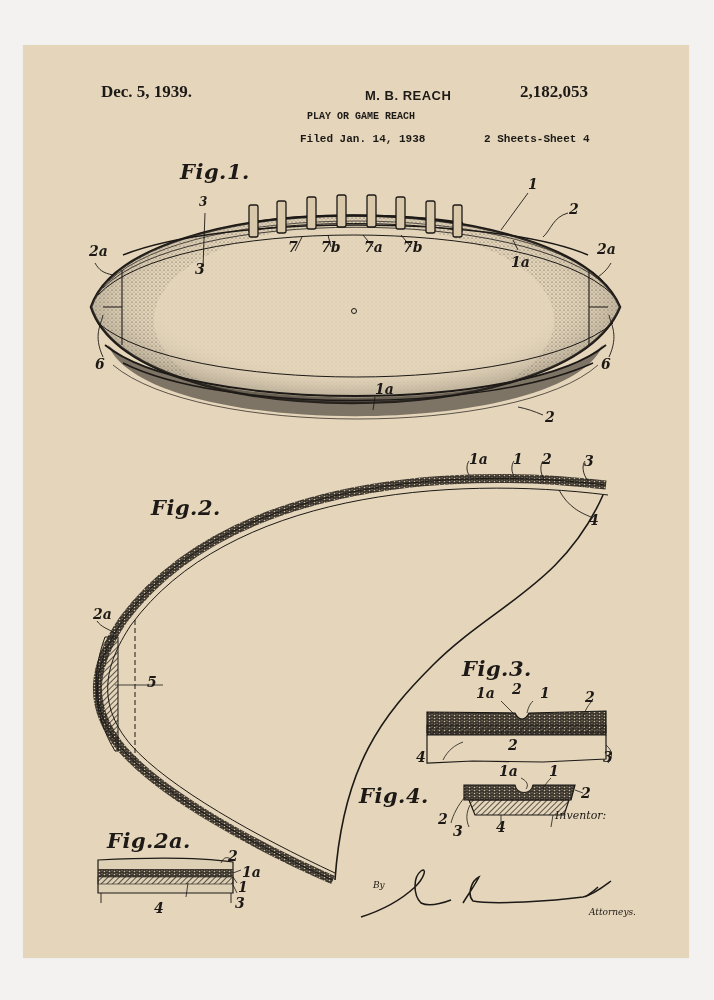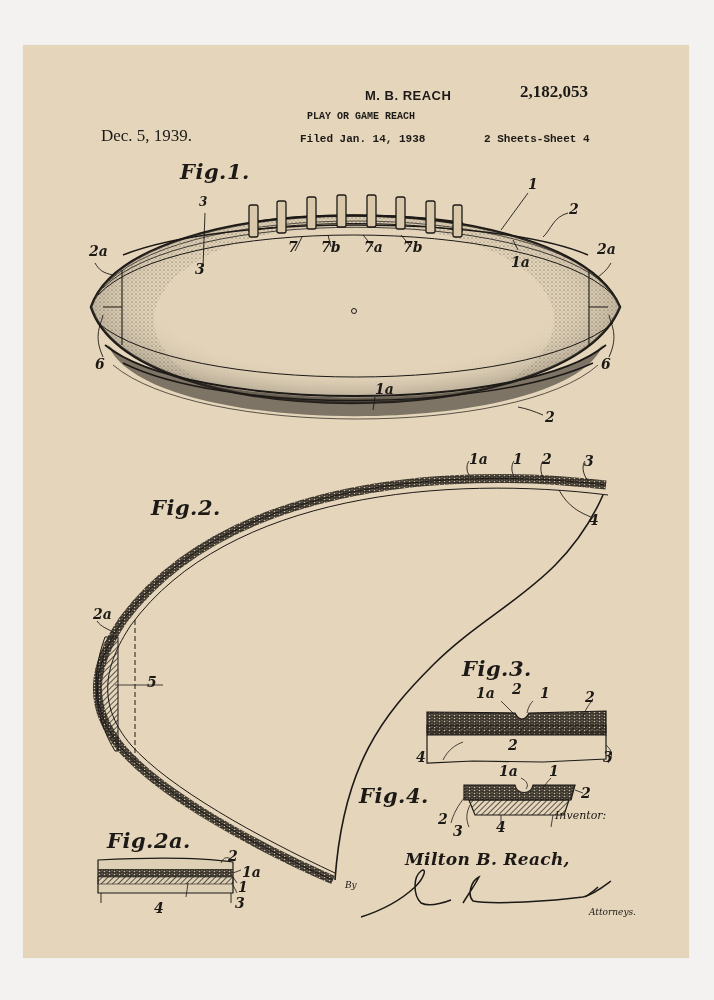--- a/index.html
+++ b/index.html
@@ -1,19 +1,19 @@
 <!DOCTYPE html>
 <html><head>
 <meta charset="utf-8">
 <style>
   html,body{margin:0;padding:0;}
   body{width:714px;height:1000px;background:#f3f2f1;position:relative;overflow:hidden;font-family:"Liberation Sans",sans-serif;}
   .paper{position:absolute;left:23px;top:45px;width:666px;height:913px;background:#e5d6bb;box-shadow:0 0 1px rgba(0,0,0,0.08);}
   .txt{position:absolute;color:#1c1916;white-space:nowrap;}
-  .hdr-date{left:78px;top:37px;font-family:"Liberation Serif",serif;font-weight:normal;font-size:17px;margin-top:44px;}
+  .hdr-date{left:78px;top:37px;font-family:"Liberation Serif",serif;font-weight:bold;font-size:17px;}
   .hdr-num{left:497px;top:37px;font-family:"Liberation Serif",serif;font-weight:bold;font-size:17px;}
   .hdr-name{left:298px;top:43px;font-family:"Liberation Sans",sans-serif;font-weight:bold;font-size:13px;letter-spacing:0.5px;padding-left:44px;}
   .hdr-title{left:284px;top:66px;font-family:"Liberation Mono",monospace;font-weight:bold;font-size:10px;}
   .hdr-filed{left:277px;top:88px;font-family:"Liberation Mono",monospace;font-weight:bold;font-size:11px;}
   .hdr-sheet{left:461px;top:88px;font-family:"Liberation Mono",monospace;font-weight:bold;font-size:11px;}
   .fig{font-family:"DejaVu Serif",serif;font-style:italic;font-weight:bold;font-size:21px;letter-spacing:0.5px;}
   .lbl{font-family:"DejaVu Serif",serif;font-style:italic;font-weight:bold;font-size:14px;}
   .inventor{font-family:"DejaVu Serif",serif;font-style:italic;font-weight:bold;font-size:17px;letter-spacing:0.3px;}
   .small{font-family:"DejaVu Serif",serif;font-style:italic;font-size:9px;}
   .sig{font-family:"DejaVu Serif",serif;font-style:italic;font-size:19px;}
@@ -223,17 +223,16 @@
 
   <div class="txt fig" style="left:336px;top:738px;">Fig.4.</div>
   <div class="txt lbl" style="left:476px;top:718px;">1a</div>
   <div class="txt lbl" style="left:526px;top:718px;">1</div>
   <div class="txt lbl" style="left:558px;top:740px;">2</div>
   <div class="txt lbl" style="left:415px;top:766px;">2</div>
   <div class="txt lbl" style="left:430px;top:778px;">3</div>
   <div class="txt lbl" style="left:473px;top:774px;">4</div>
 
   <div class="txt small" style="left:532px;top:764px;font-size:11px;">Inventor:</div>
-  <div class="txt inventor" style="left:382px;top:804px;">Milton B. Reach,</div>
-  <div class="txt small" style="left:322px;top:835px;">By</div>
+  <div class="txt small" style="left:350px;top:835px;">By</div>
   <div class="txt sig" style="left:400px;top:834px;opacity:0;">Spear, Donaldson &amp; Hall</div>
   <div class="txt small" style="left:545px;top:862px;margin-left:21px;">Attorneys.</div>
 </div>
 
 </body></html>

